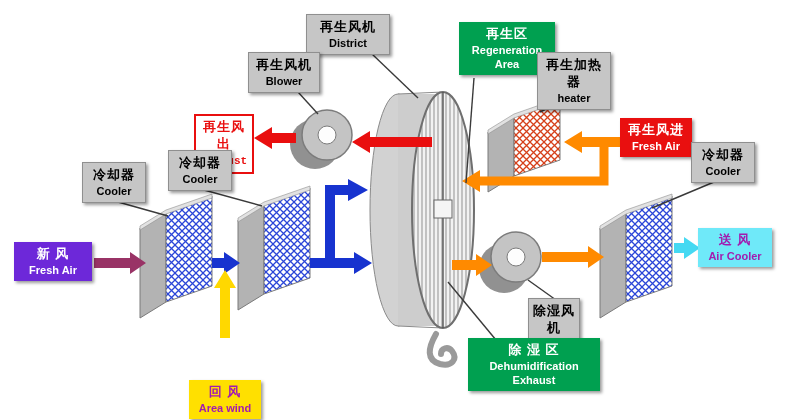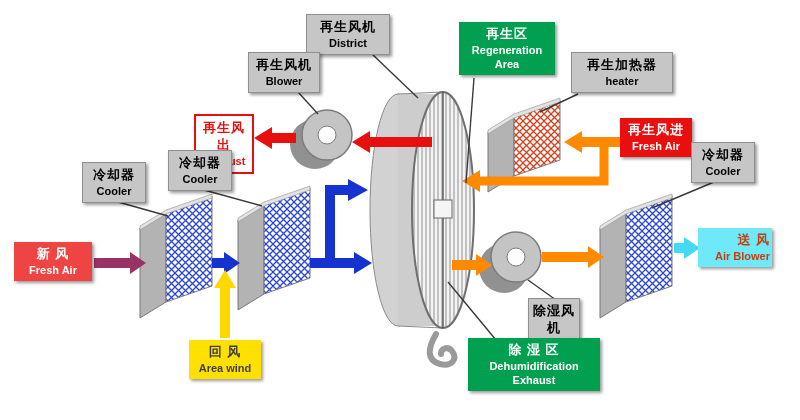--- a/index.html
+++ b/index.html
@@ -6,24 +6,24 @@
   .stage{position:relative;width:800px;height:420px;background:#ffffff;overflow:hidden;
          font-family:"Liberation Sans","DejaVu Sans",sans-serif;}
   .stage svg{position:absolute;left:0;top:0;}
   .lbl{position:absolute;text-align:center;font-weight:bold;line-height:1.3;
        padding:4px 2px;box-sizing:border-box;}
   .lbl .zh{display:block;font-size:13px;letter-spacing:1px;}
   .lbl .en{display:block;font-size:11px;}
   .lbl-gray{background:#c6c6c6;color:#000;border:1px solid #8f8f8f;box-shadow:2px 2px 3px rgba(0,0,0,.4);}
   .lbl-green{background:#00a050;color:#fff;box-shadow:2px 2px 3px rgba(0,0,0,.4);word-break:break-word;}
   .lbl-red{background:#e90f0f;color:#fff;box-shadow:2px 2px 3px rgba(0,0,0,.4);}
-  .lbl-outline-red{background:#fff;color:#e90f0f;border:2px solid #e90f0f;}
-  .lbl-magenta{background:#ef4444;color:#fff;box-shadow:2px 2px 3px rgba(0,0,0,.4);}
-  .lbl-cyan{background:#6fe9f9;color:#c2410c;box-shadow:2px 2px 3px rgba(0,0,0,.4);text-align:right;}
-  .lbl-yellow{background:#ffe000;color:#404040;box-shadow:2px 2px 3px rgba(0,0,0,.4);}
+  .lbl-outline-red{background:#fff;color:#e90f0f;border:2px solid #e90f0f;font-family:Liberation Mono, monospace;}
+  .lbl-magenta{background:#6d28d9;color:#fff;box-shadow:2px 2px 3px rgba(0,0,0,.4);}
+  .lbl-cyan{background:#6fe9f9;color:#a21caf;box-shadow:2px 2px 3px rgba(0,0,0,.4);}
+  .lbl-yellow{background:#ffe000;color:#a21caf;box-shadow:2px 2px 3px rgba(0,0,0,.4);margin-top:40px;}
 </style>
 </head>
 <body>
 
 <div class="stage">
 
 <svg width="800" height="420" viewBox="0 0 800 420">
   <defs>
     <pattern id="hatchBlue" width="7" height="7" patternUnits="userSpaceOnUse">
       <rect width="7" height="7" fill="#ffffff"></rect>
@@ -120,21 +120,21 @@
 <div class="lbl lbl-green" style="left:459px;top:22px;width:96px">
   <span class="zh">再生区</span>
   <span class="en">Regeneration Area</span>
 </div>
 
 <div class="lbl lbl-gray" style="left:248px;top:52px;width:72px">
   <span class="zh">再生风机</span>
   <span class="en">Blower</span>
 </div>
 
-<div class="lbl lbl-gray" style="left:571px;top:52px;width:102px">
+<div class="lbl lbl-gray" style="left:537px;top:52px;width:74px">
   <span class="zh">再生加热器</span>
   <span class="en">heater</span>
 </div>
 
 <div class="lbl lbl-outline-red" style="left:194px;top:114px;width:60px">
   <span class="zh">再生风出</span>
   <span class="en">Exhaust</span>
 </div>
 
 <div class="lbl lbl-red" style="left:620px;top:118px;width:72px">
@@ -157,21 +157,21 @@
   <span class="en">Cooler</span>
 </div>
 
 <div class="lbl lbl-magenta" style="left:14px;top:242px;width:78px">
   <span class="zh">新  风</span>
   <span class="en">Fresh Air</span>
 </div>
 
 <div class="lbl lbl-cyan" style="left:698px;top:228px;width:74px">
   <span class="zh">送  风</span>
-  <span class="en">Air Blower</span>
+  <span class="en">Air Cooler</span>
 </div>
 
 <div class="lbl lbl-yellow" style="left:189px;top:340px;width:72px">
   <span class="zh">回  风</span>
   <span class="en">Area wind</span>
 </div>
 
 <div class="lbl lbl-gray" style="left:528px;top:298px;width:52px">
   <span class="zh">除湿风机</span>
   <span class="en">Blower</span>

